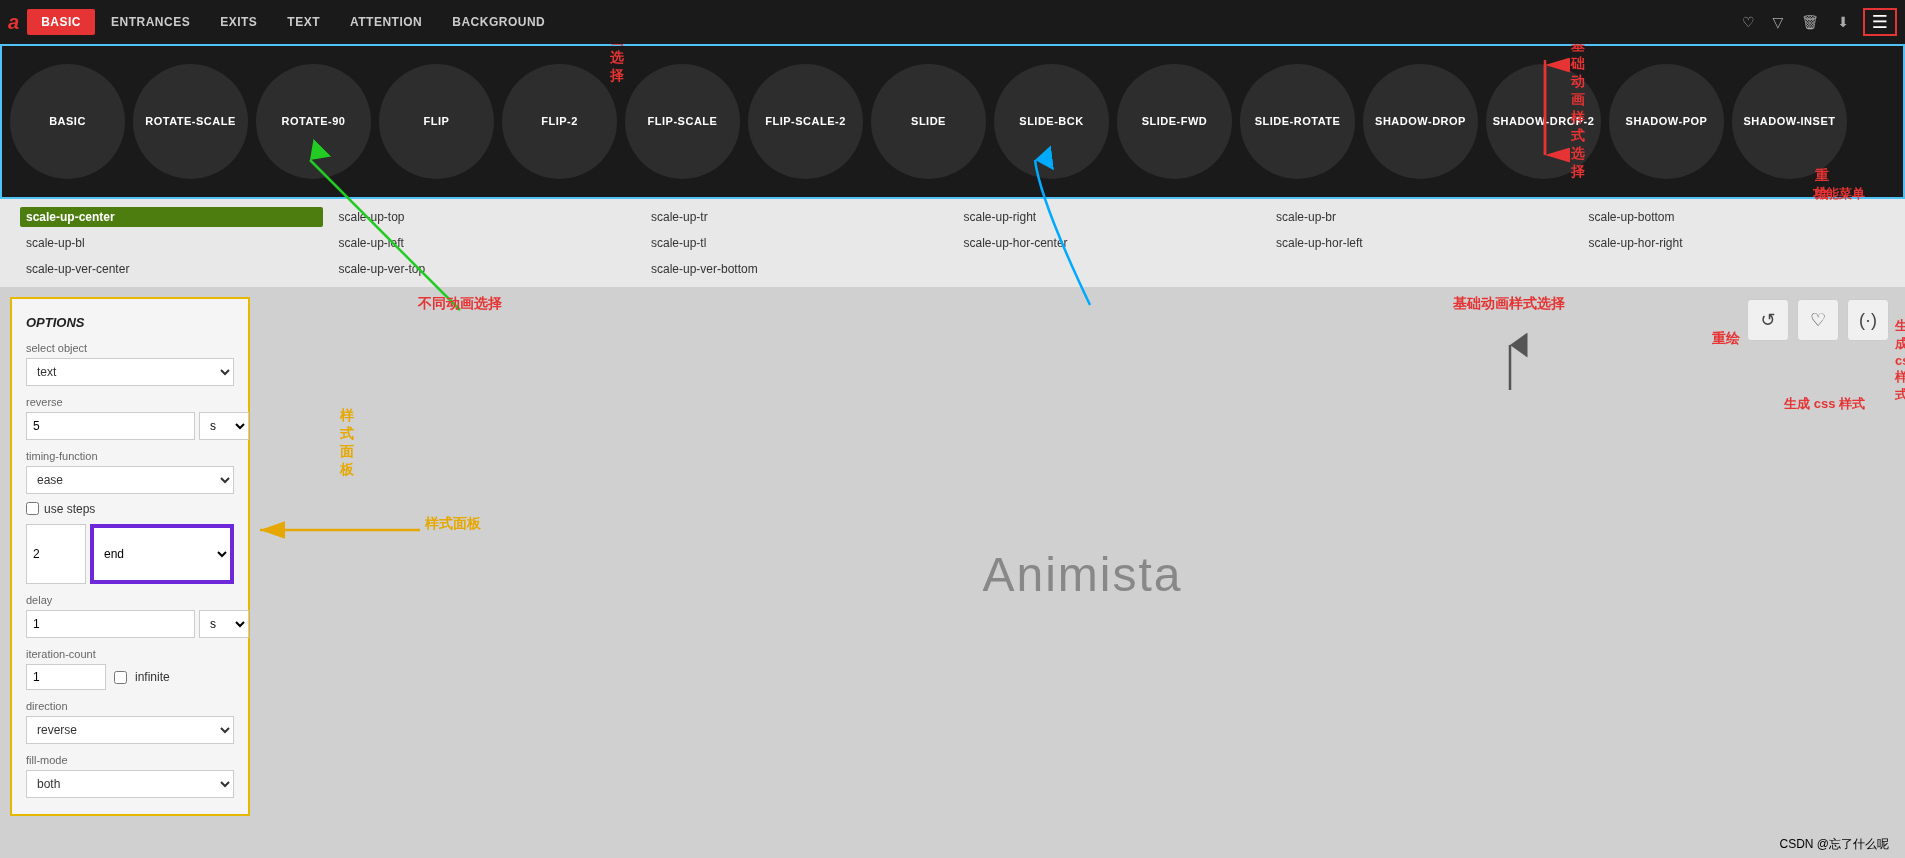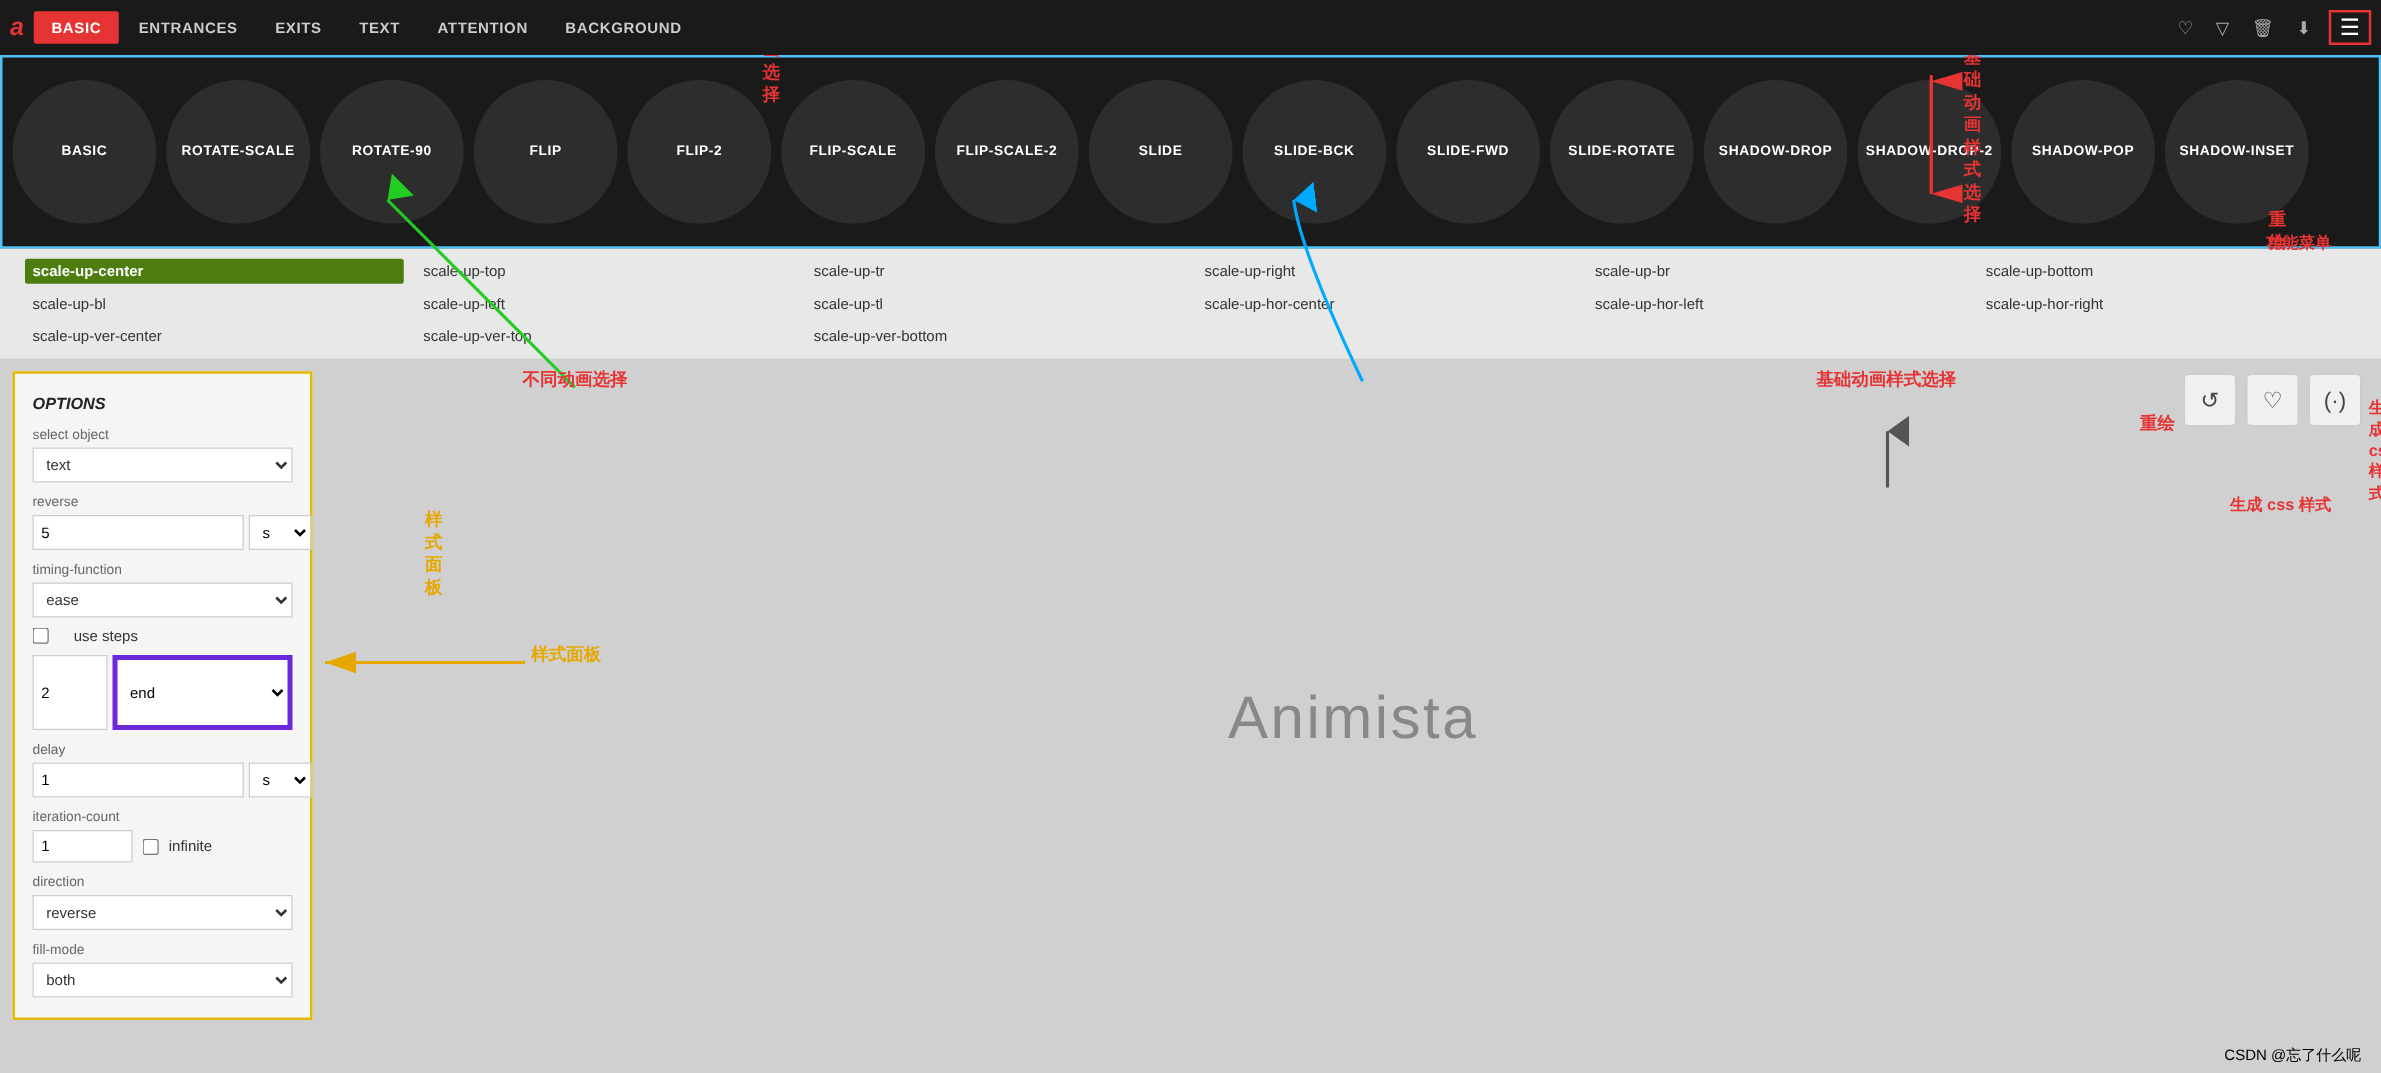--- a/index.html
+++ b/index.html
@@ -183,21 +183,21 @@
       padding: 5px 6px;
       font-size: 12px;
       border: 1px solid #ccc;
       background: #fff;
       cursor: pointer;
       width: 60px;
     }
     .checkbox-row {
       display: flex;
       align-items: flex-start;
-      gap: 20px;
+      gap: 5px;
       margin: 8px 0;
     }
     .checkbox-row input { cursor: pointer; }
     .steps-row {
       display: flex;
       gap: 4px;
     }
     .steps-input {
       width: 60px;
       padding: 5px 6px;

